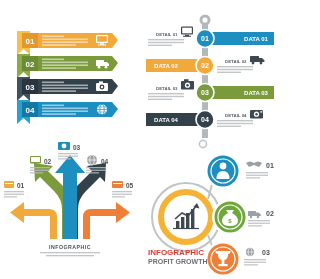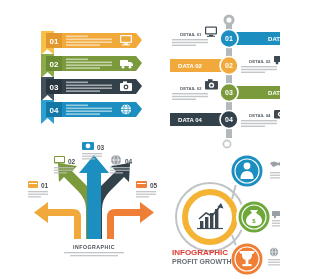--- a/index.html
+++ b/index.html
@@ -1,19 +1,19 @@
 <!DOCTYPE html>
 <html><head>
 <meta charset="utf-8">
 <style>
   html,body{margin:0;padding:0;background:#fff;}
   body{width:280px;height:279px;overflow:hidden;
        font-family:"Liberation Sans","DejaVu Sans",sans-serif;}
   .sheet{position:relative;width:280px;height:279px;background:#ffffff;}
-  .quad{position:absolute;margin-left:24px;}
+  .quad{position:absolute;}
   .q-tl{left:0;top:0;width:140px;height:139px;}
   .q-tr{left:140px;top:0;width:140px;height:139px;}
   .q-bl{left:0;top:139px;width:140px;height:140px;}
   .q-br{left:140px;top:139px;width:140px;height:140px;}
   svg{display:block;}
   .ph{fill:#ffffff;opacity:.55;}
   .phd{fill:#b9bcbe;opacity:.85;}
   .lbl{font-family:"Liberation Sans",sans-serif;font-weight:bold;}
 </style>
 </head>

